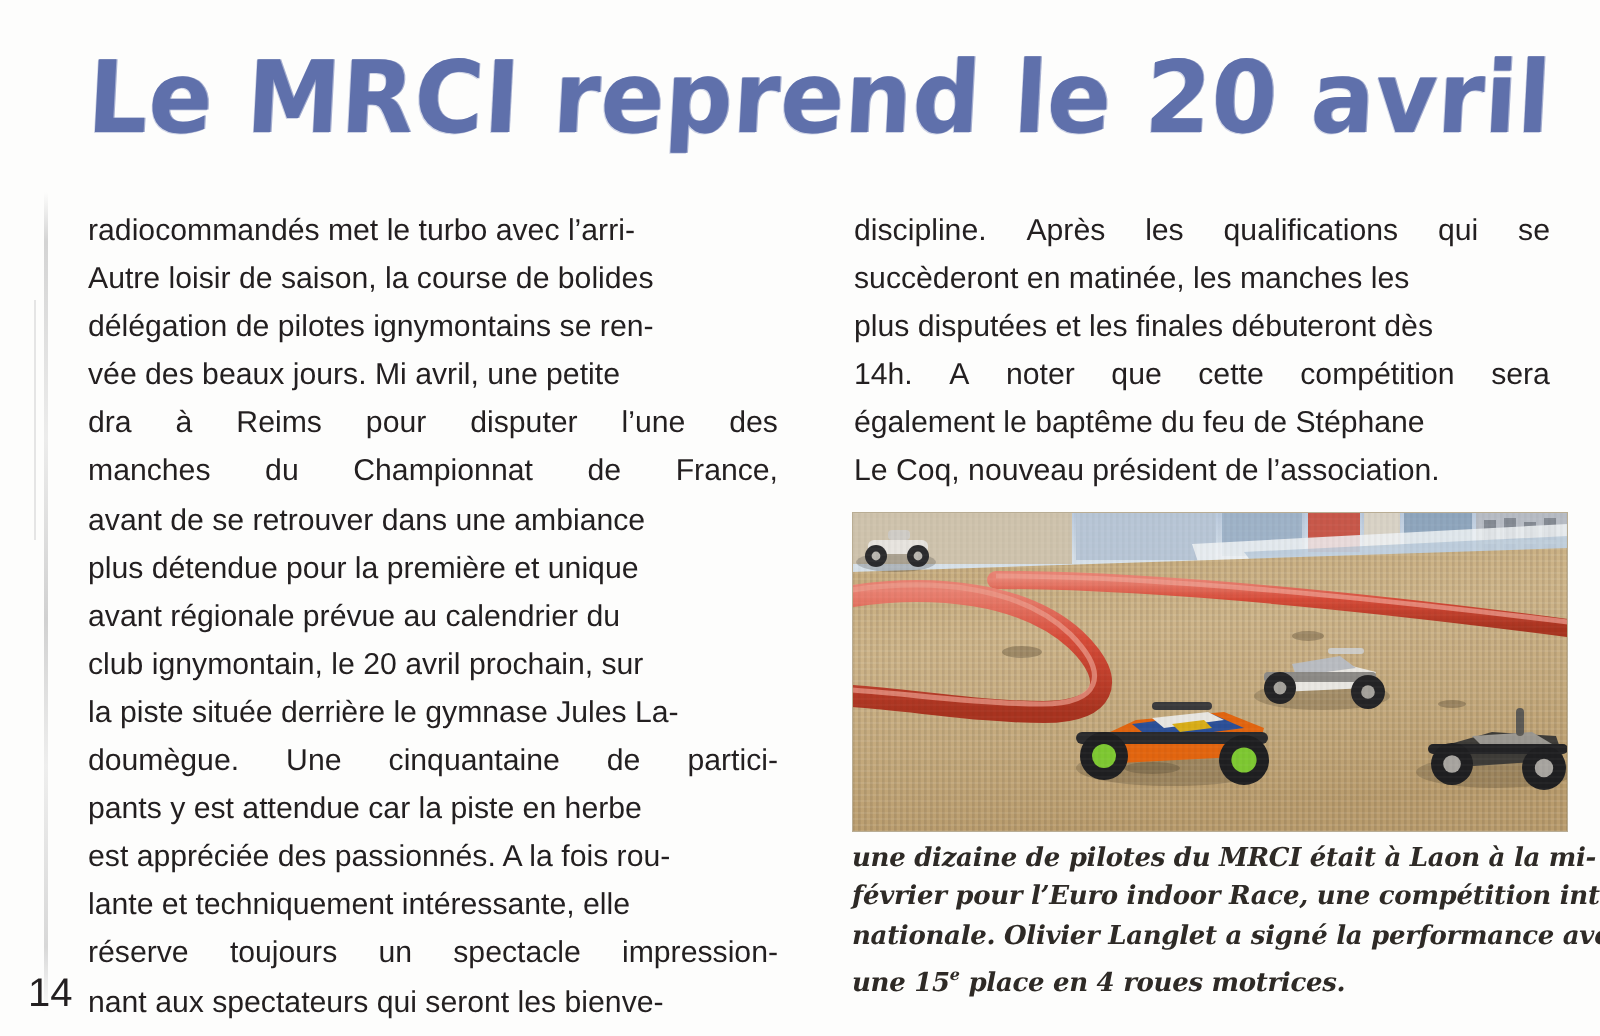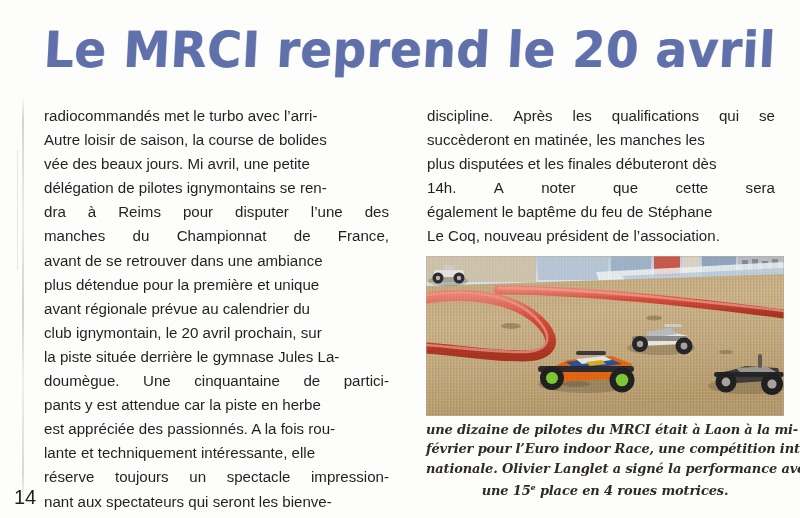--- a/index.html
+++ b/index.html
@@ -102,21 +102,21 @@
     left: 426px;
     top: 420px;
     width: 358px;
     color: #2e2a26;
     font-family: "DejaVu Serif", serif;
     font-style: italic;
     font-weight: 700;
     font-size: 13.0px;
     line-height: 19.3px;
     letter-spacing: -0.15px;
-    text-align: center;
+    text-align: left;
   }
   .caption .cline { display: block; white-space: nowrap; }
   .caption sup { font-size: 8px; vertical-align: super; }
 
   
   .folio {
     position: absolute;
     left: 14px;
     top: 482px;
     color: #231f20;
@@ -133,22 +133,22 @@
 
   <div class="scan-edge"></div>
   <div class="scan-edge2"></div>
 
   <div class="headline">Le MRCI reprend le 20 avril</div>
 
   <div class="col col-left">
     <p>
       <span class="tline">radiocommandés met le turbo avec l’arri-</span>
       <span class="tline">Autre loisir de saison, la course de bolides</span>
+      <span class="tline">délégation de pilotes ignymontains se ren-</span>
       <span class="tline">vée des beaux jours. Mi avril, une petite</span>
-      <span class="tline">délégation de pilotes ignymontains se ren-</span>
       <span class="tline j">
         <span>dra</span>
         <span>à</span>
         <span>Reims</span>
         <span>pour</span>
         <span>disputer</span>
         <span>l’une</span>
         <span>des</span>
       </span>
       <span class="tline j">
@@ -196,20 +196,21 @@
         <span>se</span>
       </span>
       <span class="tline">succèderont en matinée, les manches les</span>
       <span class="tline">plus disputées et les finales débuteront dès</span>
       <span class="tline j">
         <span>14h.</span>
         <span>A</span>
         <span>noter</span>
         <span>que</span>
         <span>cette</span>
+        <span>compétition</span>
         <span>sera</span>
       </span>
       <span class="tline">également le baptême du feu de Stéphane</span>
       <span class="tline">Le Coq, nouveau président de l’association.</span>
     </p>
   </div>
 
   <div class="photo">
     <svg width="358" height="160" viewBox="0 0 358 160" xmlns="http://www.w3.org/2000/svg">
       <defs>

